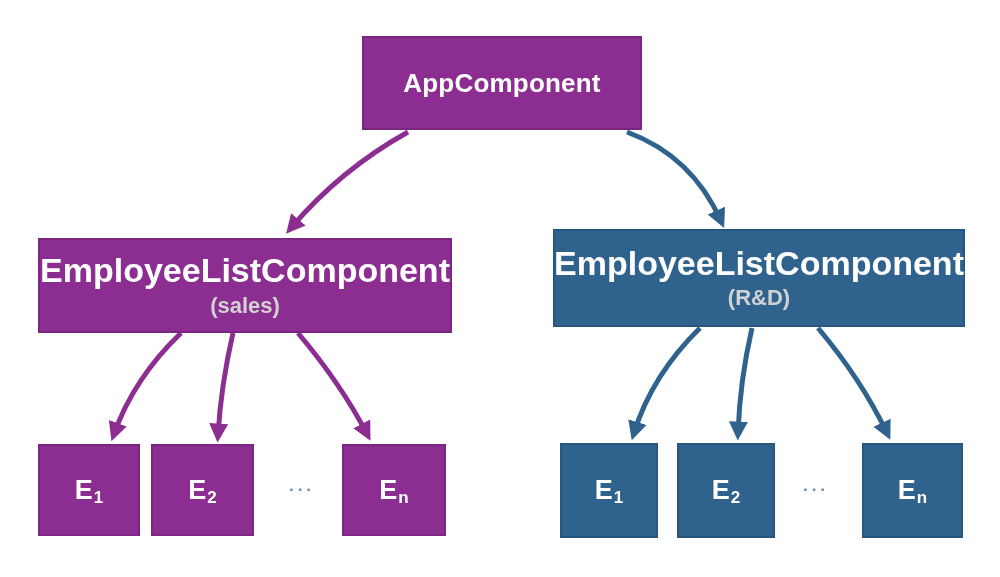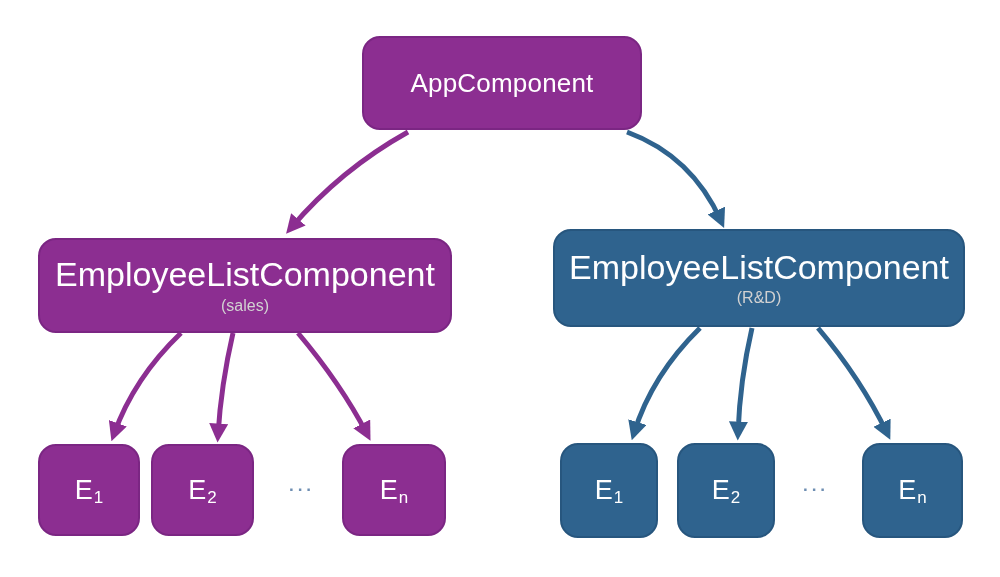--- a/index.html
+++ b/index.html
@@ -26,31 +26,30 @@
   .p-head  { fill: var(--purple); }
   .b-head  { fill: var(--blue); }
 
   .node {
     position: absolute;
     display: flex;
     flex-direction: column;
     align-items: center;
     justify-content: center;
     color: #ffffff;
-    font-weight: normal;
+    font-weight: bold;
     box-sizing: border-box;
     text-align: center;
-    border-radius: 18px;
   }
   .purple { background: var(--purple); border: 2px solid var(--purple_border); }
   .blue   { background: var(--blue);   border: 2px solid var(--blue_border); }
 
   .root-label { font-size: 26px; letter-spacing: 0.2px; }
   .list-title { font-size: 34px; line-height: 1.1; }
-  .list-subtitle { font-size: 16px; margin-top: 3px; color: var(--subtitle); }
+  .list-subtitle { font-size: 22px; margin-top: 3px; color: var(--subtitle); }
 
   .e-label { display: flex; align-items: baseline; font-size: 27px; }
   .e-sub   { font-size: 17px; position: relative; top: 4px; margin-left: 1px; }
 
   .ellipsis {
     position: absolute;
     display: flex;
     align-items: center;
     justify-content: center;
     color: var(--ellipsis);

